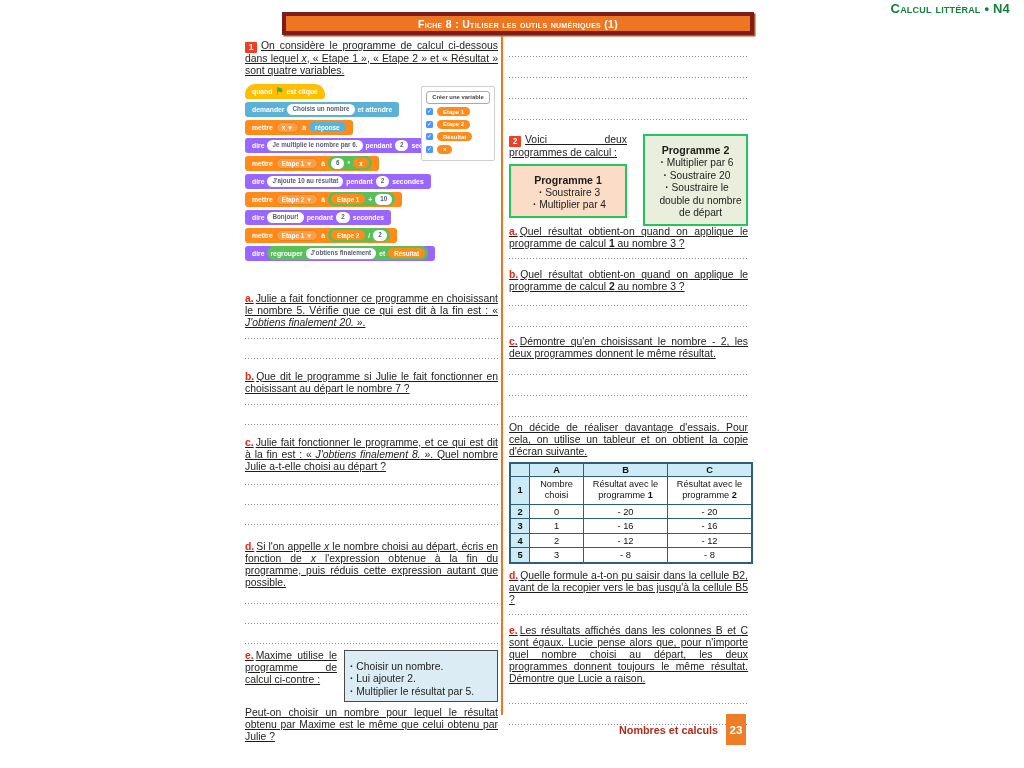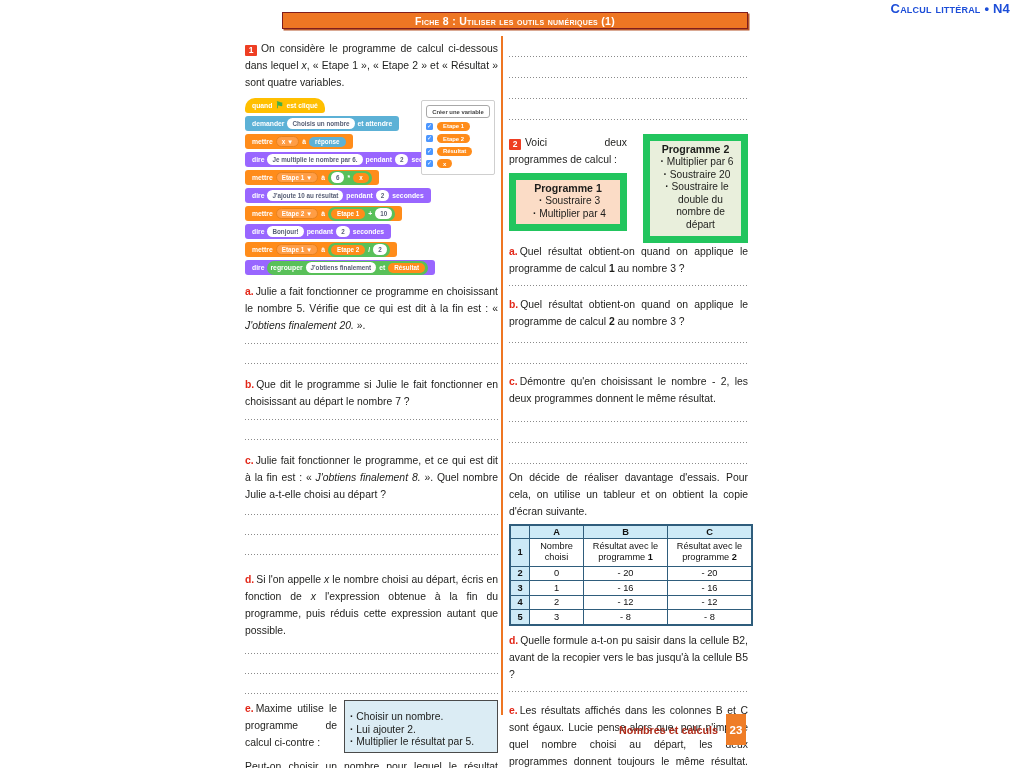--- a/index.html
+++ b/index.html
@@ -1,33 +1,33 @@
 <!DOCTYPE html>
 <html><head>
 <meta charset="utf-8">
 <style>
   html,body { margin:0; padding:0; background:#ffffff; }
   .page { position:relative; width:1024px; height:768px; background:#ffffff; overflow:hidden;
           font-family:"Liberation Sans", sans-serif; color:#1d1d1b; }
 
   
   .chapter-head { position:absolute; top:1px; right:14px; font-weight:bold; font-variant:small-caps;
-                  color:#1d4ed8; font-size:13px; letter-spacing:.2px; }
+                  color:#15803d; font-size:13px; letter-spacing:.2px; }
   .banner { position:absolute; left:282px; top:12px; width:464px; height:15px; background:#ee7623;
-            border:1px solid #7f1d1d; box-shadow:1.5px 1.5px 0 #b5552a;
+            border:4px solid #7f1d1d; box-shadow:1.5px 1.5px 0 #b5552a;
             display:flex; align-items:center; justify-content:center;
             color:#fff; font-weight:bold; font-variant:small-caps; font-size:10.5px; letter-spacing:.3px; }
   .divider { position:absolute; left:501px; top:36px; width:2px; height:679px; background:#ee7623; }
 
   
   .col { position:absolute; top:40px; }
   .col-left  { left:245px; width:253px; }
   .col-right { left:509px; width:239px; }
 
-  .para { margin:0; font-size:10.4px; line-height:17px; text-align:justify; }
+  .para { margin:0; font-size:10.4px; line-height:12px; text-align:justify;text-decoration:underline; }
   .para i { font-style:italic; }
   .badge { display:inline-flex; justify-content:center; align-items:center; width:12px; height:11px;
            background:#ee3e23; color:#fff; font-weight:bold; font-size:8.5px; border-radius:1px;
            margin-right:4px; vertical-align:-1px; }
   .ql { color:#e22718; font-weight:bold; margin-right:2px; }
   .dline { height:1px; background-image:repeating-linear-gradient(90deg,#8a8a8a 0 1px,transparent 1px 3px); }
 
   
   .scratch { position:relative; height:183px; margin-top:7px; }
   .sb { position:absolute; left:0; display:inline-flex; align-items:center; gap:3px; height:15px;
@@ -56,21 +56,21 @@
   
   .mrow { display:flex; gap:7px; margin-top:6px; }
   .mintro { width:92px; flex:0 0 auto; }
   .mbox { flex:1; background:#dbecf4; border:1px solid #4a4a4a; padding:10px 5px 3px; align-self:flex-start; }
   .mitem { font-size:10.3px; line-height:12.6px; padding-left:9px; text-indent:-9px; }
   .mitem::before { content:"·  "; font-weight:bold; }
 
   
   .ex2row { display:flex; gap:16px; margin-top:14px; }
   .ex2l { width:118px; flex:0 0 auto; }
-  .pbox { border:7px solid #22c55e; padding:2px 4px 4px; }
+  .pbox { border:2px solid #22c55e; padding:8px 4px 4px; }
   .pbox.p1 { background:#fbdcc6; margin-top:5px; }
   .pbox.p2 { background:#e9efdc; width:117px; align-self:flex-start; }
   .ptitle { margin:0; text-align:center; font-size:10.6px; font-weight:bold; line-height:13px; }
   .pitem { font-size:10.2px; line-height:12.6px; padding-left:10px; text-indent:-7px;text-align:center; }
   .pitem::before { content:"·  "; font-weight:bold; }
 
   
   .sheet { border-collapse:collapse; margin-top:4px; width:239px; font-size:9.3px; table-layout:fixed; }
   .sheet th, .sheet td { border:1px solid #2f5d7c; text-align:center; padding:0; font-weight:normal; color:#111; }
   .sheet { border:2px solid #2f5d7c; }
@@ -200,21 +200,21 @@
           <span class="vchk">✓</span>
           <span class="vpill">Résultat</span>
         </div>
         <div class="vrow">
           <span class="vchk">✓</span>
           <span class="vpill">x</span>
         </div>
       </div>
     </div>
 
-    <p class="para" style="margin-top:2px"><b class="ql">a.</b><span>Julie a fait fonctionner ce programme en choisissant le nombre 5. Vérifie que ce qui est dit à la fin est : « </span><i>J'obtiens finalement 20.</i><span> ».</span></p>
+    <p class="para" style="margin-top:26px"><b class="ql">a.</b><span>Julie a fait fonctionner ce programme en choisissant le nombre 5. Vérifie que ce qui est dit à la fin est : « </span><i>J'obtiens finalement 20.</i><span> ».</span></p>
     <div class="dline" style="margin-top:9px"></div>
     <div class="dline" style="margin-top:19px"></div>
 
     <p class="para" style="margin-top:12px"><b class="ql">b.</b><span>Que dit le programme si Julie le fait fonctionner en choisissant au départ le nombre 7 ?</span></p>
     <div class="dline" style="margin-top:9px"></div>
     <div class="dline" style="margin-top:19px"></div>
 
     <p class="para" style="margin-top:12px"><b class="ql">c.</b><span>Julie fait fonctionner le programme, et ce qui est dit à la fin est : « </span><i>J'obtiens finalement 8.</i><span> ». Quel nombre Julie a-t-elle choisi au départ ?</span></p>
     <div class="dline" style="margin-top:11px"></div>
     <div class="dline" style="margin-top:19px"></div>

